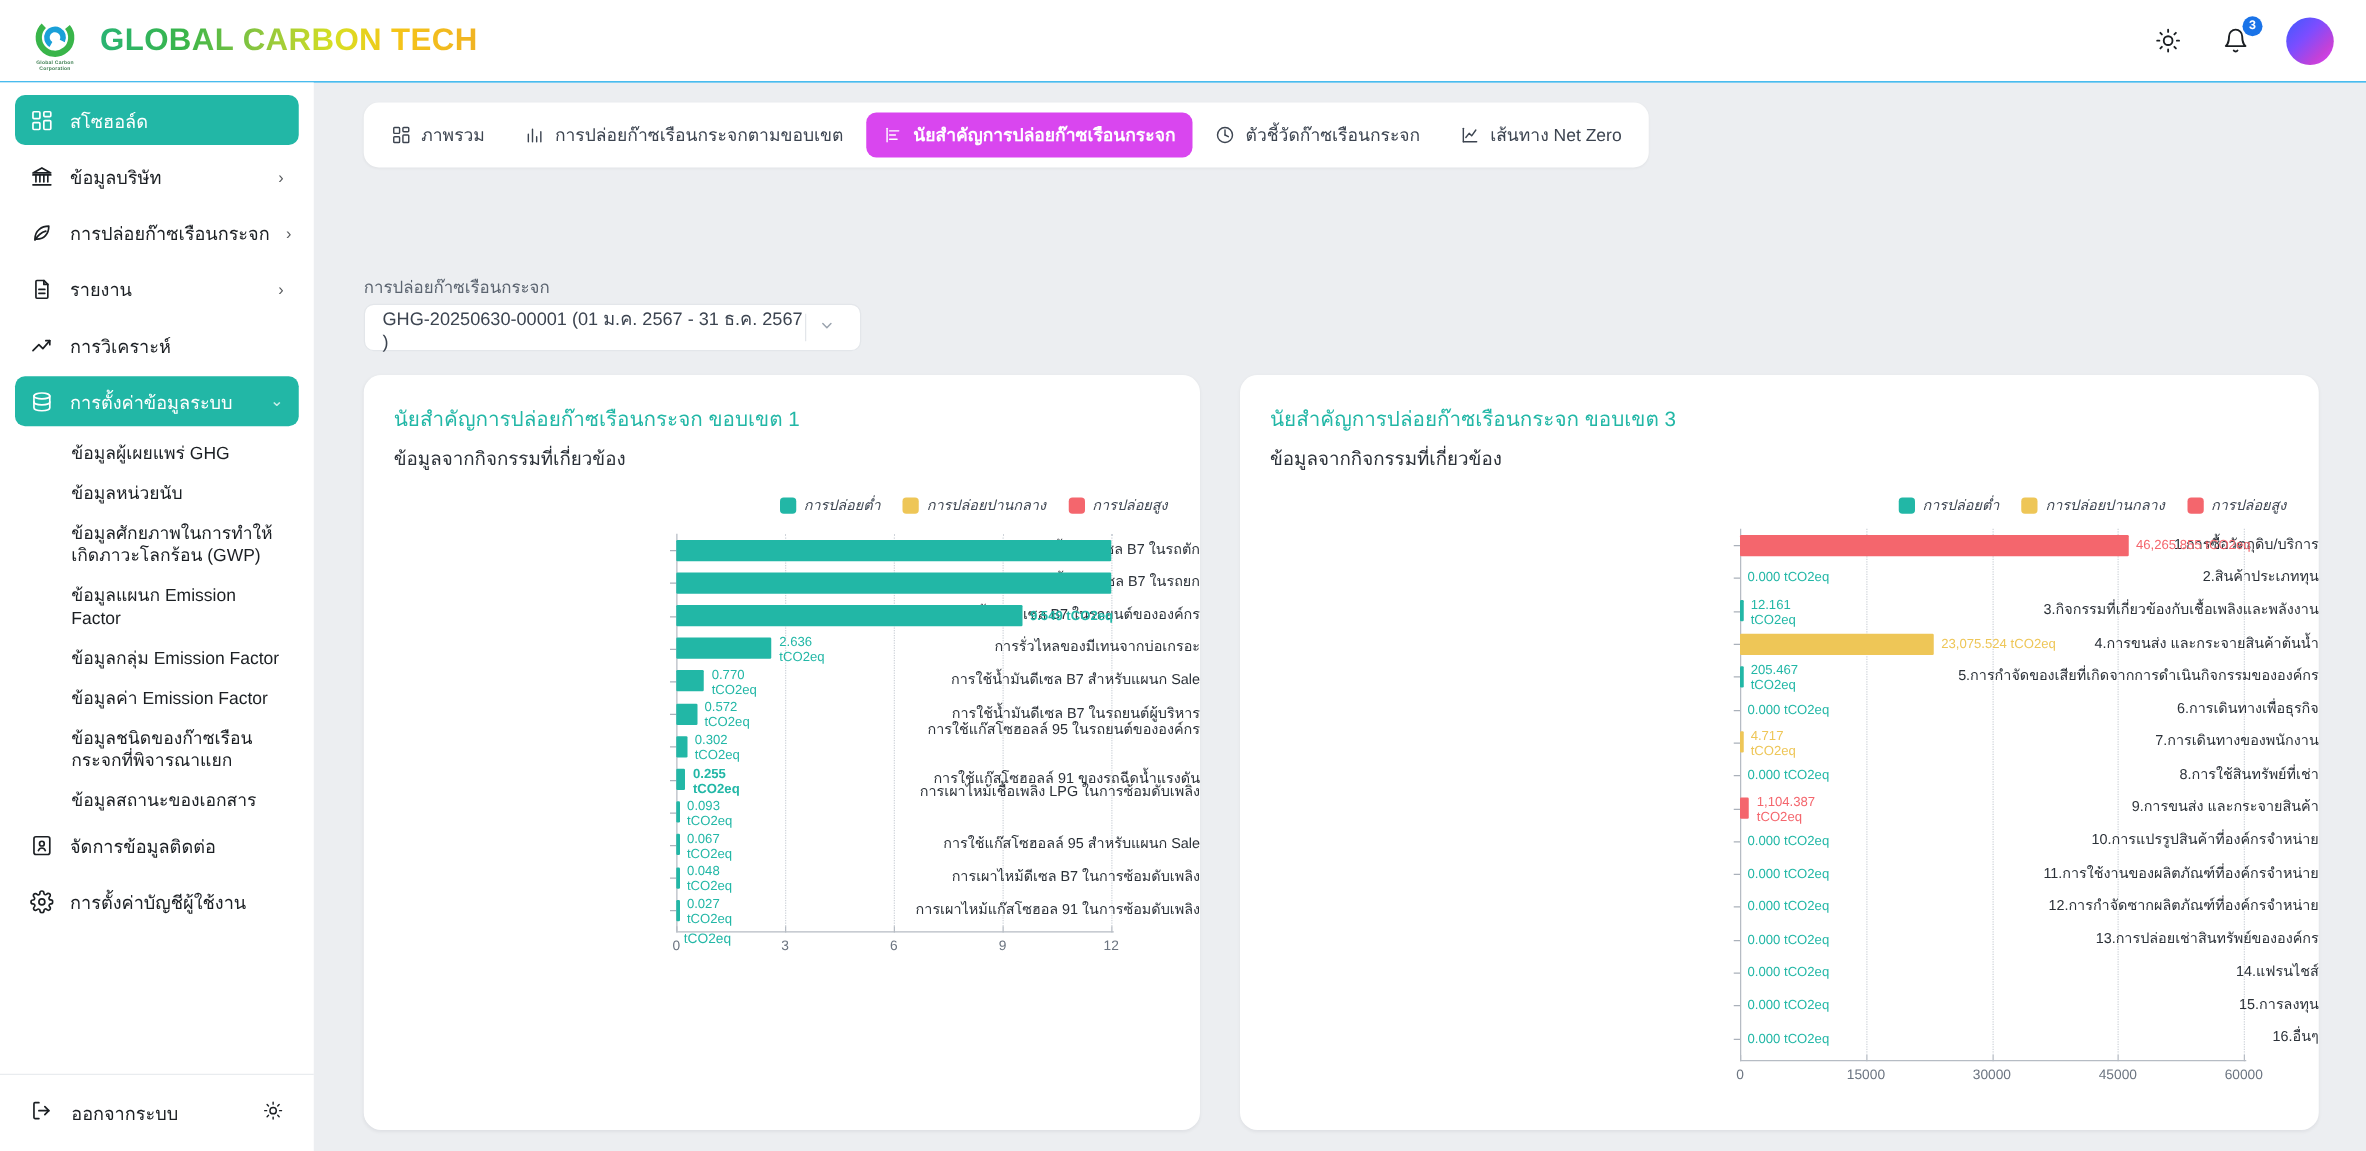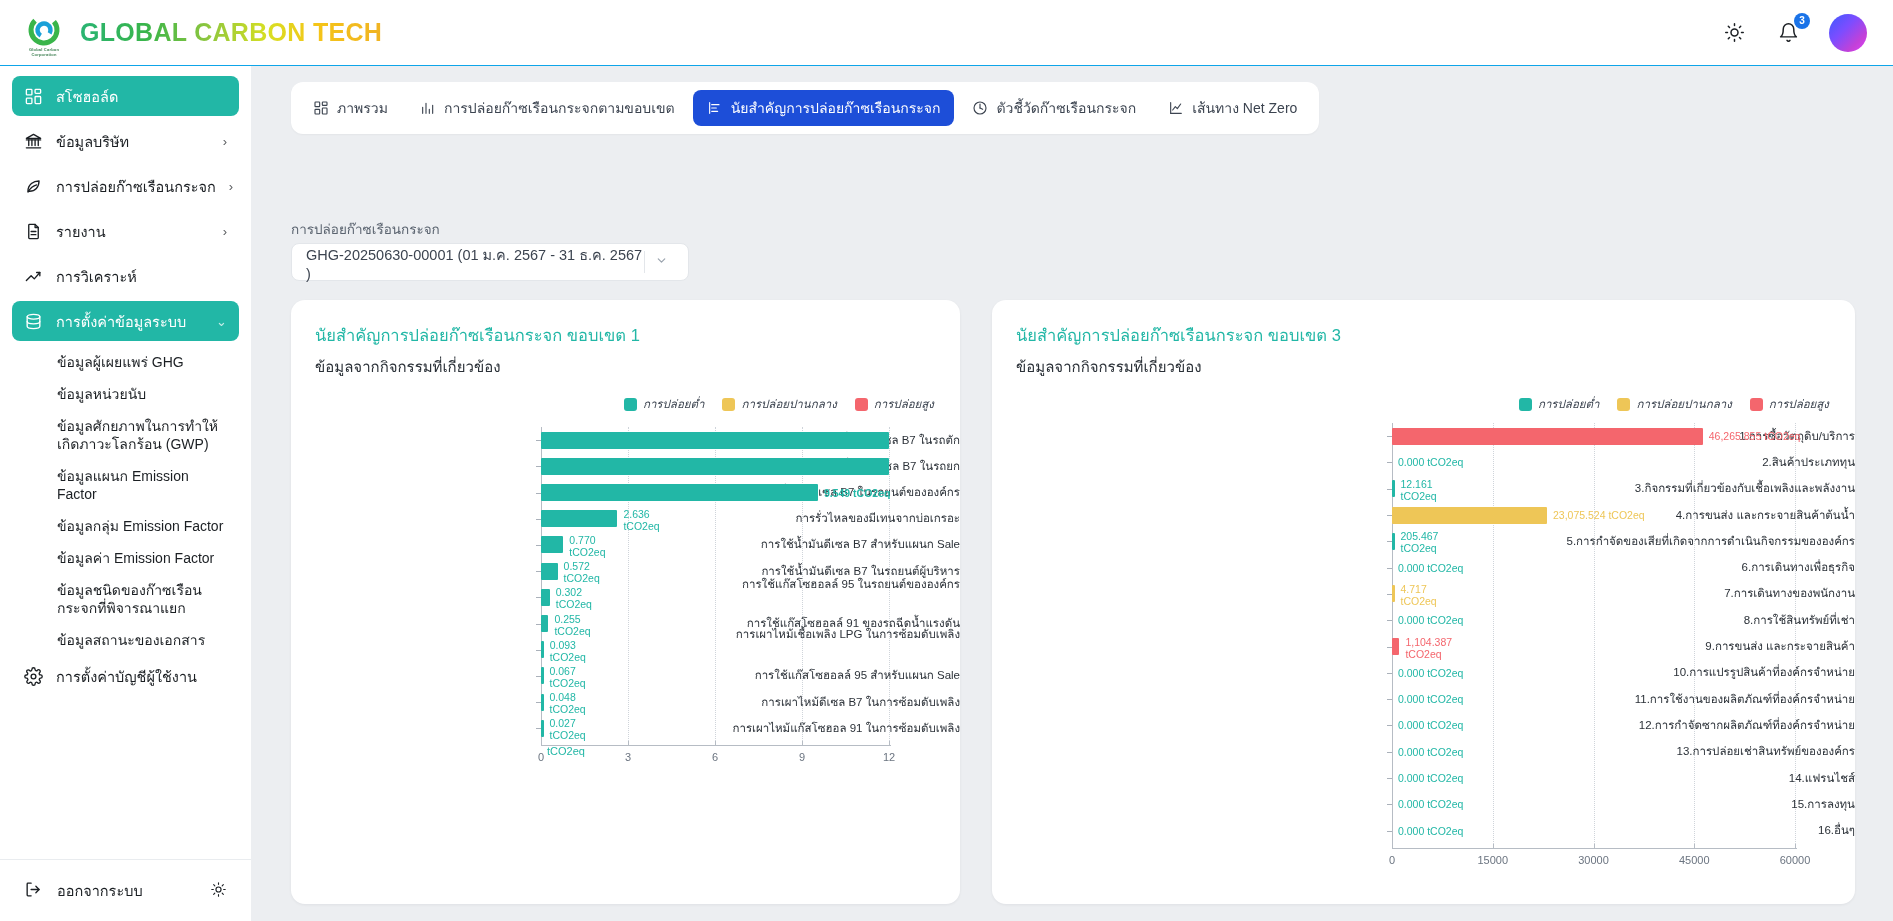--- a/index.html
+++ b/index.html
@@ -69,21 +69,21 @@
   .main { position: absolute; left: 251px; top: 66px; width: 1642px; height: 855px; }
   .tabbar {
     position: absolute; left: 40px; top: 16px; height: 52px;
     background: #fff; border-radius: 12px; display: flex; align-items: center;
     padding: 0 8px; gap: 4px; box-shadow: 0 1px 2px rgba(0,0,0,.04);
   }
   .tab {
     display: flex; align-items: center; gap: 8px; height: 36px; padding: 0 14px;
     border-radius: 8px; font-size: 14px; color: #3c4450; cursor: pointer; white-space: nowrap;
   }
-  .tab.active { background: #1d4ed8; color: #fff; }
+  .tab.active { background: #d946ef; color: #fff; font-weight: bold; }
   .field-label {
     position: absolute; left: 40px; top: 152px; font-size: 13.5px; color: #5b6470;
   }
   .select {
     position: absolute; left: 40px; top: 177px; width: 398px; height: 38px;
     background: #fff; border: 1px solid #e3e6ea; border-radius: 8px;
     display: flex; align-items: center; padding: 0 10px 0 14px;
     font-size: 14.5px; color: #3c4450; cursor: pointer;
   }
   .select .divider { margin-left: auto; width: 1px; height: 22px; background: #e3e6ea; }
@@ -214,20 +214,30 @@
         <span class="chev">⌄</span>
       </div>
       <div class="sub-item">ข้อมูลผู้เผยแพร่ GHG</div>
       <div class="sub-item">ข้อมูลหน่วยนับ</div>
       <div class="sub-item">ข้อมูลศักยภาพในการทำให้เกิดภาวะโลกร้อน (GWP)</div>
       <div class="sub-item">ข้อมูลแผนก Emission Factor</div>
       <div class="sub-item">ข้อมูลกลุ่ม Emission Factor</div>
       <div class="sub-item">ข้อมูลค่า Emission Factor</div>
       <div class="sub-item">ข้อมูลชนิดของก๊าซเรือนกระจกที่พิจารณาแยก</div>
       <div class="sub-item">ข้อมูลสถานะของเอกสาร</div>
+      <div class="nav-item">
+        <span class="nav-icon">
+          <svg width="19" height="19" viewBox="0 0 24 24" fill="none" stroke="currentColor" stroke-width="1.7" stroke-linecap="round" stroke-linejoin="round">
+            <rect x="4" y="3" width="16" height="18" rx="2"></rect>
+            <circle cx="12" cy="10" r="2.4"></circle>
+            <path d="M8.5 17c.7-1.8 2-2.6 3.5-2.6s2.8.8 3.5 2.6"></path>
+          </svg>
+        </span>
+        <span>จัดการข้อมูลติดต่อ</span>
+      </div>
       <div class="nav-item">
         <span class="nav-icon">
           <svg width="19" height="19" viewBox="0 0 24 24" fill="none" stroke="currentColor" stroke-width="1.7" stroke-linecap="round" stroke-linejoin="round">
             <circle cx="12" cy="12" r="3"></circle>
             <path d="M19.4 15a1.6 1.6 0 0 0 .3 1.8l.1.1a2 2 0 1 1-2.8 2.8l-.1-.1a1.6 1.6 0 0 0-1.8-.3 1.6 1.6 0 0 0-1 1.5V21a2 2 0 1 1-4 0v-.1a1.6 1.6 0 0 0-1-1.5 1.6 1.6 0 0 0-1.8.3l-.1.1a2 2 0 1 1-2.8-2.8l.1-.1a1.6 1.6 0 0 0 .3-1.8 1.6 1.6 0 0 0-1.5-1H3a2 2 0 1 1 0-4h.1a1.6 1.6 0 0 0 1.5-1 1.6 1.6 0 0 0-.3-1.8l-.1-.1a2 2 0 1 1 2.8-2.8l.1.1a1.6 1.6 0 0 0 1.8.3H9a1.6 1.6 0 0 0 1-1.5V3a2 2 0 1 1 4 0v.1a1.6 1.6 0 0 0 1 1.5 1.6 1.6 0 0 0 1.8-.3l.1-.1a2 2 0 1 1 2.8 2.8l-.1.1a1.6 1.6 0 0 0-.3 1.8V9a1.6 1.6 0 0 0 1.5 1H21a2 2 0 1 1 0 4h-.1a1.6 1.6 0 0 0-1.5 1z"></path>
           </svg>
         </span>
         <span>การตั้งค่าบัญชีผู้ใช้งาน</span>
       </div>
     </div>
@@ -373,21 +383,21 @@
         <div class="bar-val" style="left:272.588px;top:147.1px;color:#22b7a6;">0.572
 tCO2eq</div>
         <div class="cat-label" style="top:164px;width:241px;height:15px;display:flex;align-items:center;justify-content:flex-end;">การใช้แก๊สโซฮอลล์ 95 ในรถยนต์ขององค์กร</div>
         <div class="tick-mark" style="left:245px;top:184.29999999999998px;"></div>
         <div class="bar" style="left:250px;top:175.79999999999998px;width:8.758000000000001px;height:17px;background:#22b7a6;"></div>
         <div class="bar-val" style="left:264.758px;top:173.29999999999998px;color:#22b7a6;">0.302
 tCO2eq</div>
         <div class="cat-label" style="top:203px;width:241px;height:15px;display:flex;align-items:center;justify-content:flex-end;">การใช้แก๊สโซฮอลล์ 91 ของรถฉีดน้ำแรงดัน</div>
         <div class="tick-mark" style="left:245px;top:210.5px;"></div>
         <div class="bar" style="left:250px;top:202px;width:7.3950000000000005px;height:17px;background:#22b7a6;"></div>
-        <div class="bar-val" style="left:263.395px;top:199.5px;color:#22b7a6;">0.255
+        <div class="bar-val" style="left:263.395px;top:199.5px;color:#22b7a6;font-weight:bold;">0.255
 tCO2eq</div>
         <div class="cat-label" style="top:214px;width:241px;height:15px;display:flex;align-items:center;justify-content:flex-end;">การเผาไหม้เชื้อเพลิง LPG ในการซ้อมดับเพลิง</div>
         <div class="tick-mark" style="left:245px;top:236.7px;"></div>
         <div class="bar" style="left:250px;top:228.2px;width:2.697px;height:17px;background:#22b7a6;"></div>
         <div class="bar-val" style="left:258.697px;top:225.7px;color:#22b7a6;">0.093
 tCO2eq</div>
         <div class="cat-label" style="top:255.39999999999998px;width:241px;height:15px;display:flex;align-items:center;justify-content:flex-end;">การใช้แก๊สโซฮอลล์ 95 สำหรับแผนก Sale</div>
         <div class="tick-mark" style="left:245px;top:262.9px;"></div>
         <div class="bar" style="left:250px;top:254.39999999999998px;width:2.5px;height:17px;background:#22b7a6;"></div>
         <div class="bar-val" style="left:258.5px;top:251.89999999999998px;color:#22b7a6;">0.067

